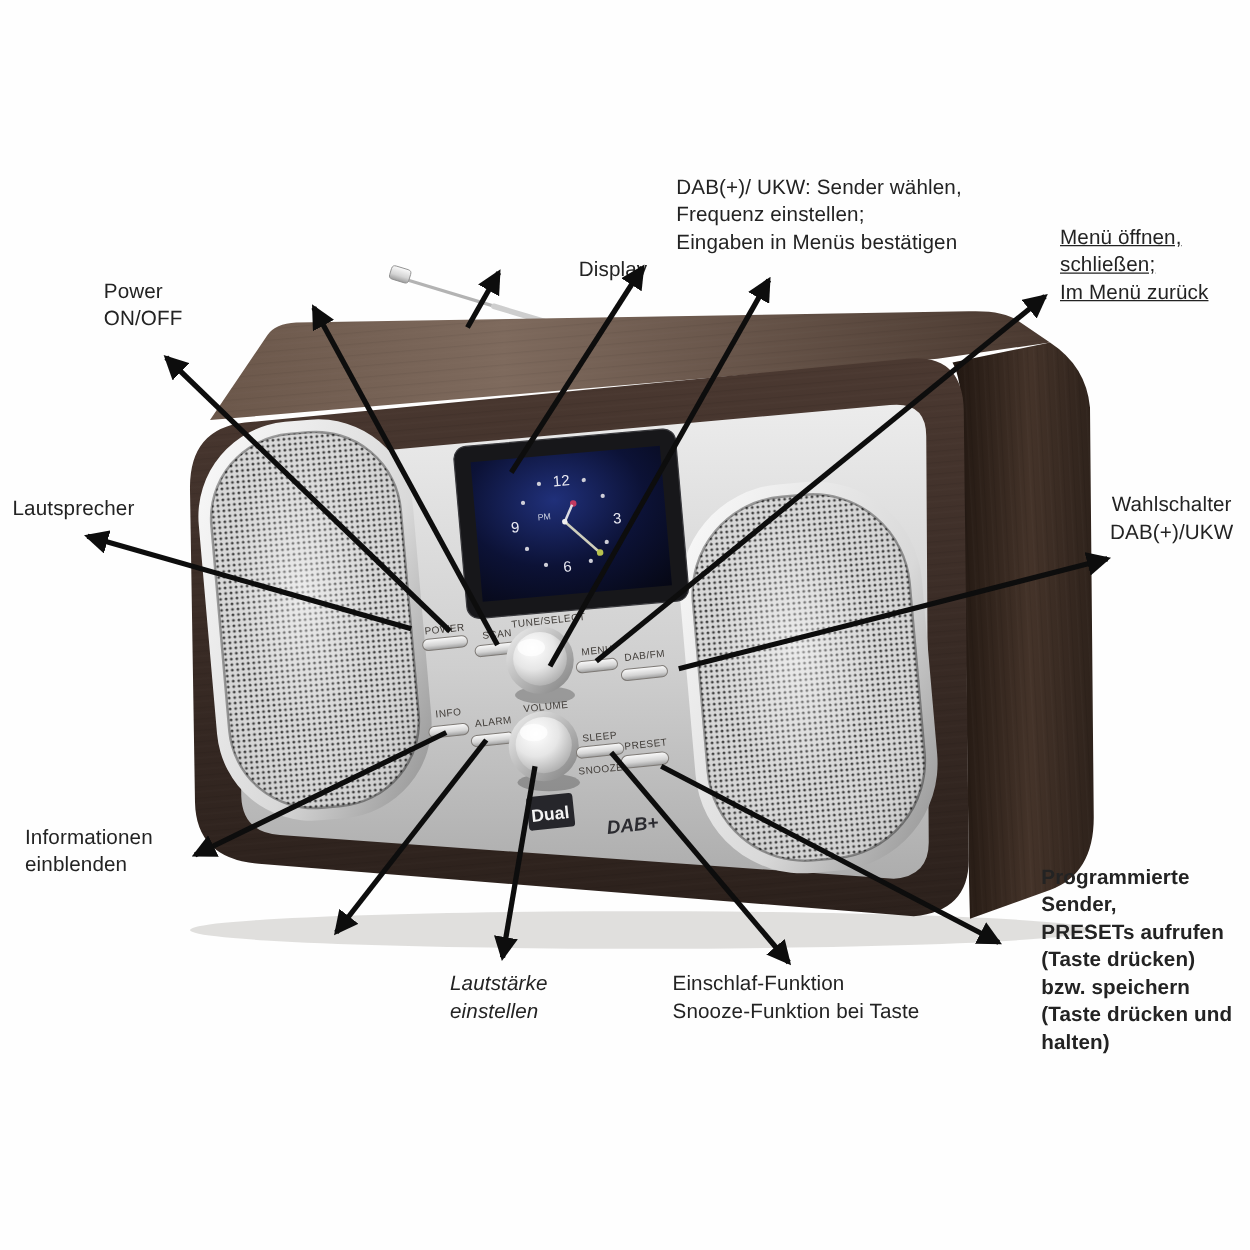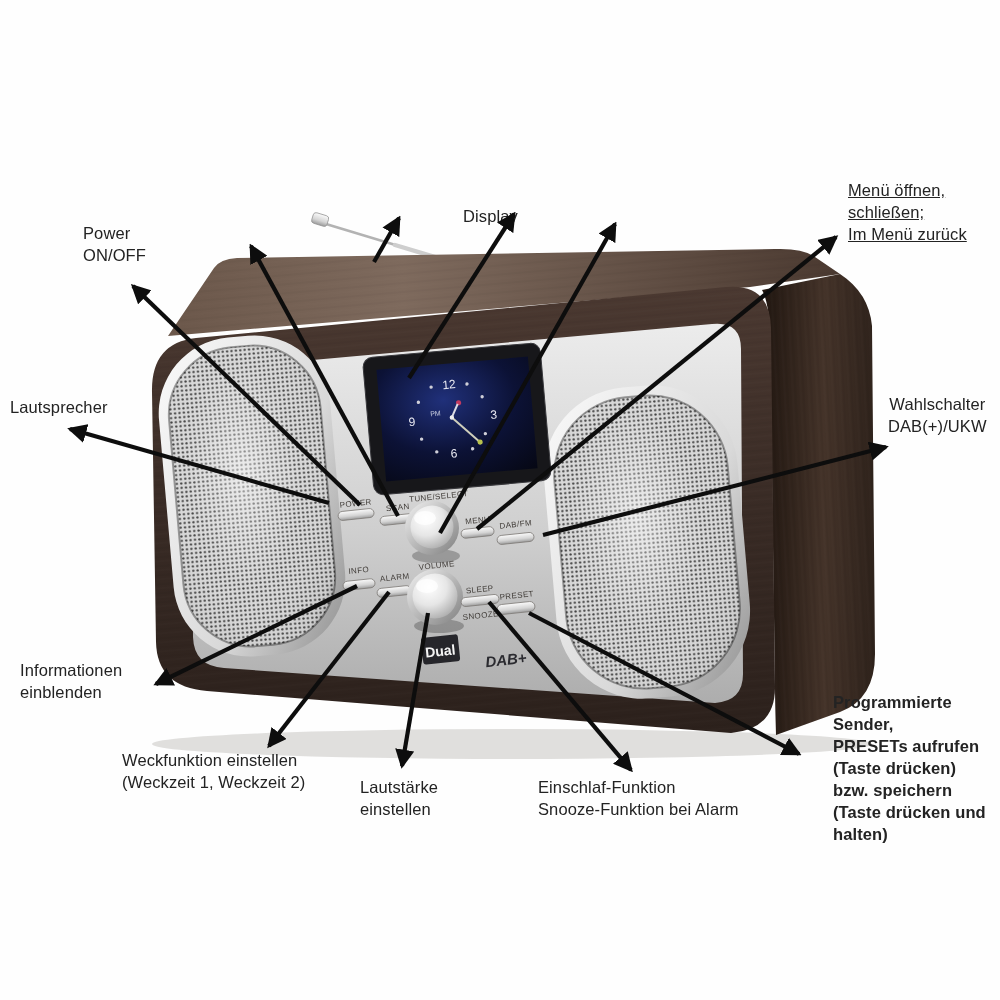--- a/index.html
+++ b/index.html
@@ -188,34 +188,35 @@
     <g>
       <rect x="422" y="636" width="37" height="27" rx="3" fill="#26262b" transform="rotate(-6 440 649)"></rect>
       <text x="440" y="656" text-anchor="middle" font-size="14" font-weight="bold" fill="#f4f4f4" font-family="Liberation Sans, sans-serif" transform="rotate(-6 440 649)">Dual</text>
     </g>
     <text x="506" y="665" text-anchor="middle" font-size="15" font-weight="bold" font-style="italic" fill="#2b2b30" font-family="Liberation Sans, sans-serif" transform="rotate(-6 506 660)">DAB+</text>
   </svg>
 
   <div class="ann" style="left:83px;top:223px;">Power
 ON/OFF</div>
   <div class="ann" style="left:463px;top:177px;margin-top:29px;">Display</div>
+  <div class="ann" style="left:541px;top:140px;">DAB(+)/ UKW: Sender wählen,
+Frequenz einstellen;
+Eingaben in Menüs bestätigen</div>
   <div class="ann" style="left:848px;top:180px;text-decoration:underline;">Menü öffnen,
 schließen;
 Im Menü zurück</div>
   <div class="ann" style="left:10px;top:397px;">Lautsprecher</div>
   <div class="ann" style="left:888px;top:394px;text-align:center;">Wahlschalter
 DAB(+)/UKW</div>
   <div class="ann" style="left:20px;top:660px;">Informationen
 einblenden</div>
-  <div class="ann" style="left:122px;top:750px;">Weckfunktion einstellen
-(Weckzeit 1, Weckzeit 2)</div>
-  <div class="ann" style="left:360px;top:777px;">Lautstärke
+  <div class="ann" style="left:360px;top:777px;font-style:italic;">Lautstärke
 einstellen</div>
   <div class="ann" style="left:538px;top:777px;">Einschlaf-Funktion
-Snooze-Funktion bei Alarm</div>
+Snooze-Funktion bei Taste</div>
   <div class="ann" style="left:833px;top:692px;font-weight:bold;">Programmierte
 Sender,
 PRESETs aufrufen
 (Taste drücken)
 bzw. speichern
 (Taste drücken und
 halten)</div>
 
   <svg class="layer" width="1000" height="1000" viewBox="0 0 1000 1000" style="pointer-events:none;">
     <line class="arrow" x1="360" y1="505" x2="133" y2="286" marker-end="url(#ah2)"></line>

